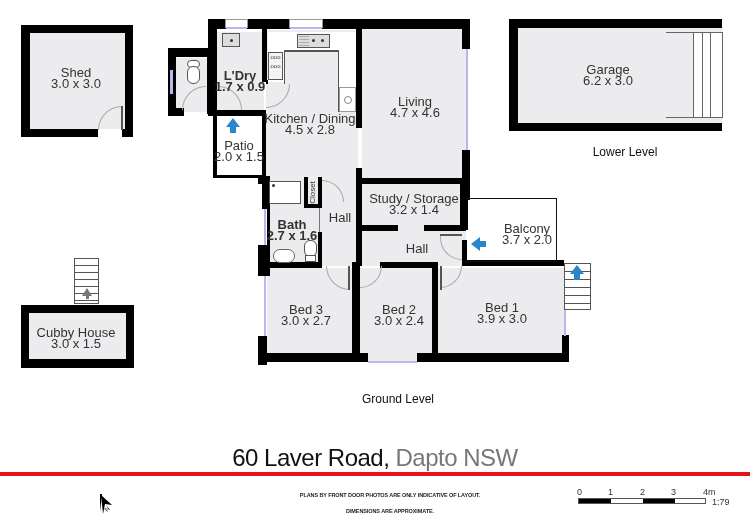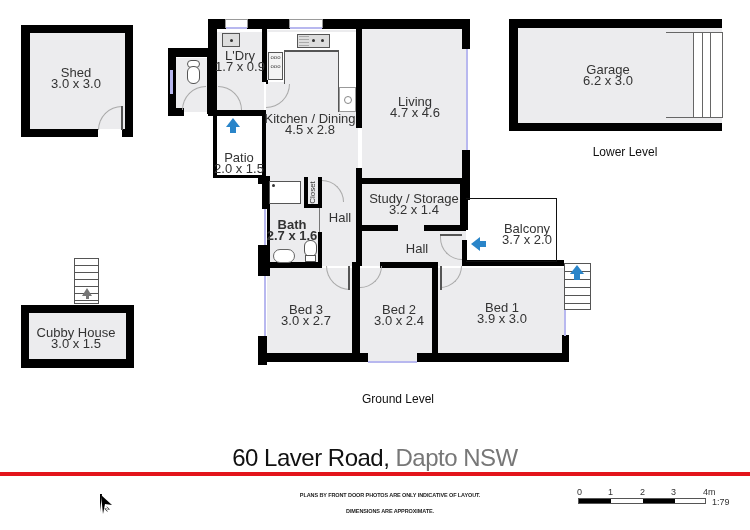--- a/index.html
+++ b/index.html
@@ -200,25 +200,25 @@
   <div class="abs" style="left:564px;top:263px;width:27px;height:47px;border:1px solid #555;box-sizing:border-box;background:#fff;
        background-image:repeating-linear-gradient(to bottom, transparent 0 7px, #555 7px 8px);"></div>
 
   <div class="arrow" style="left:226px;top:118px;width:0;height:0;border-left:7px solid transparent;border-right:7px solid transparent;border-bottom:9px solid #2a85c9;"></div>
   <div class="abs" style="left:230px;top:126px;width:6px;height:7px;background:#2a85c9;"></div>
   <div class="arrow" style="left:471px;top:237px;width:0;height:0;border-top:7px solid transparent;border-bottom:7px solid transparent;border-right:9px solid #2a85c9;"></div>
   <div class="abs" style="left:479px;top:241px;width:7px;height:6px;background:#2a85c9;"></div>
   <div class="arrow" style="left:570px;top:265px;width:0;height:0;border-left:7px solid transparent;border-right:7px solid transparent;border-bottom:9px solid #2a85c9;"></div>
   <div class="abs" style="left:574px;top:273px;width:6px;height:7px;background:#2a85c9;"></div>
 
-  <div class="lbl" style="left:240px;top:50px;">
+  <div class="lbl" style="left:240px;top:70px;font-weight:bold;">
     <div>L'Dry</div>
     <div>1.7 x 0.9</div>
   </div>
-  <div class="lbl" style="left:239px;top:152px;">
+  <div class="lbl" style="left:239px;top:140px;">
     <div>Patio</div>
     <div>2.0 x 1.5</div>
   </div>
   <div class="lbl" style="left:310px;top:113px;">
     <div>Kitchen / Dining</div>
     <div>4.5 x 2.8</div>
   </div>
   <div class="lbl" style="left:415px;top:96px;">
     <div>Living</div>
     <div>4.7 x 4.6</div>

